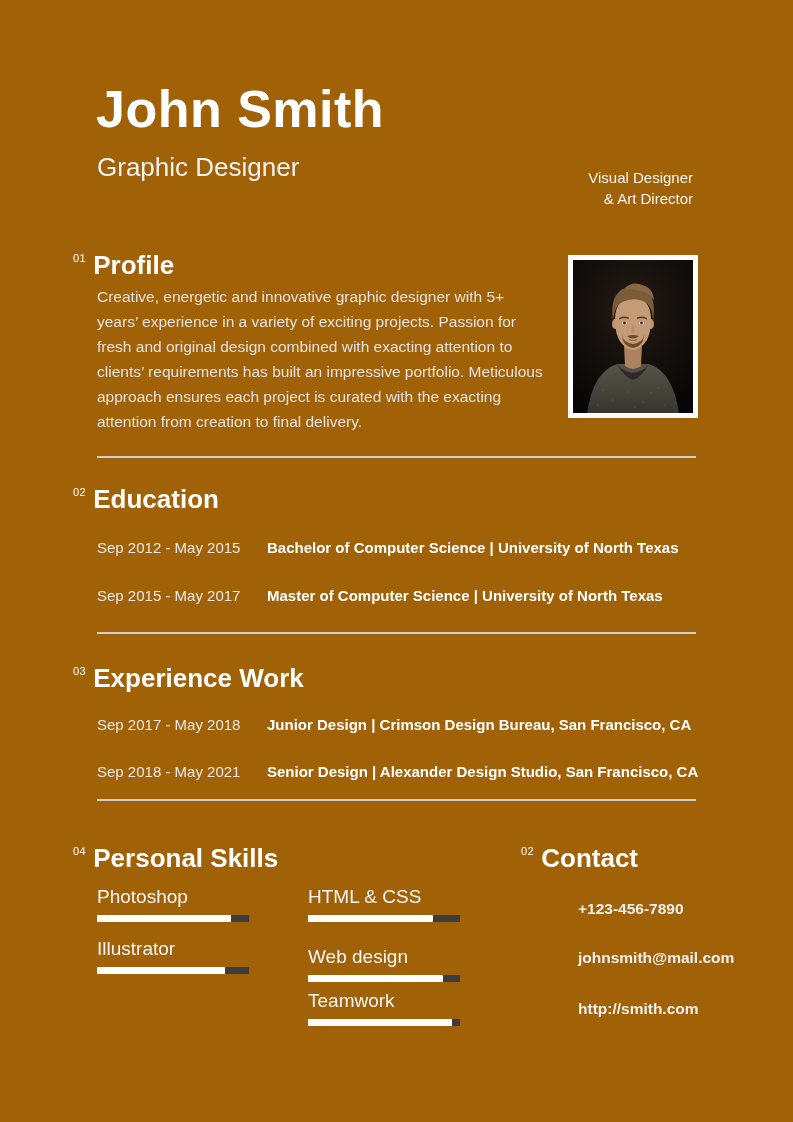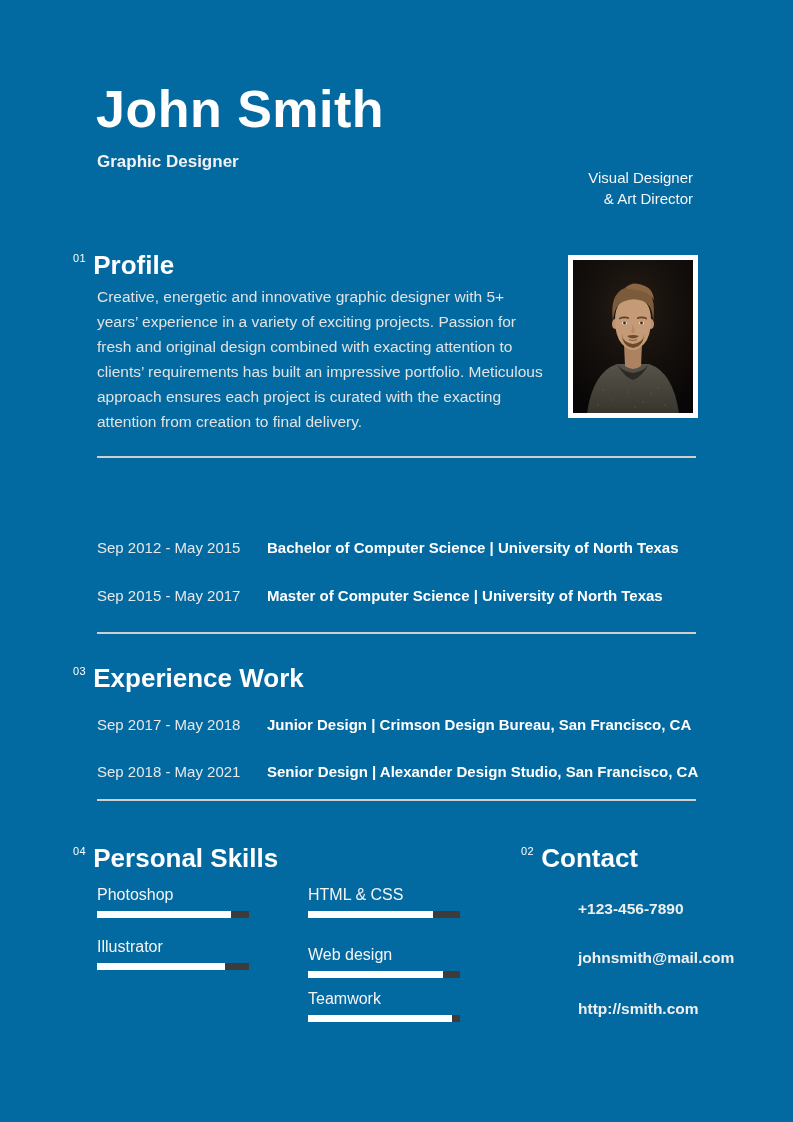--- a/index.html
+++ b/index.html
@@ -5,40 +5,40 @@
   html, body {
     margin: 0;
     padding: 0;
     background: #211f1f;
     font-family: "Liberation Sans", sans-serif;
   }
   .page {
     position: relative;
     width: 793px;
     height: 1122px;
-    background: #0369a1;
+    background: #a16207;
     overflow: hidden;
     margin: 0 auto;
   }
   .abs { position: absolute; }
 
   
   .name {
     left: 96px; top: 82px;
     margin: 0;
     font-size: 52px;
     font-weight: 700;
     color: #ffffff;
     letter-spacing: 0.5px;
     line-height: 1.05;
   }
   .role {
     left: 97px; top: 152px;
-    font-size: 17px;
-    font-weight: 700;
+    font-size: 26px;
+    font-weight: 400;
     color: #f2f2f2;
   }
   .tagline {
     right: 100px; top: 167px;
     text-align: right;
     font-size: 15px;
     line-height: 21px;
     color: #f5f5f5;
     font-weight: 400;
   }
@@ -117,21 +117,21 @@
     white-space: nowrap;
   }
   .row-edu-0 { top: 529px; }
   .row-edu-1 { top: 577px; }
   .row-exp-0 { top: 706px; }
   .row-exp-1 { top: 753px; align-items: center; }
 
   
   .skill { width: 152px; }
   .skill-label {
-    font-size: 16px;
+    font-size: 19px;
     color: #f5f5f5;
     font-weight: 400;
     margin-bottom: 7px;
     white-space: nowrap;
   }
   .skill-track {
     width: 152px;
     height: 7px;
     background: #3d3b3b;
   }
@@ -216,20 +216,23 @@
           <circle cx="92" cy="145" r="0.8"></circle>
         <circle cx="25" cy="145" r="0.8"></circle>
           <circle cx="62" cy="147" r="0.8"></circle>
           <circle cx="78" cy="133" r="0.8"></circle>
       </g>
     </svg>
   </div>
 
   <div class="abs divider divider-1"></div>
 
+  <div class="abs sec-head head-education">
+    <sup>02</sup><span>Education</span>
+  </div>
   <div class="abs row row-edu-0">
     <span class="dates">Sep 2012 - May 2015</span>
     <span class="desc">Bachelor of Computer Science | University of North Texas</span>
   </div>
   <div class="abs row row-edu-1">
     <span class="dates">Sep 2015 - May 2017</span>
     <span class="desc">Master of Computer Science | University of North Texas</span>
   </div>
 
   <div class="abs divider divider-2"></div>

